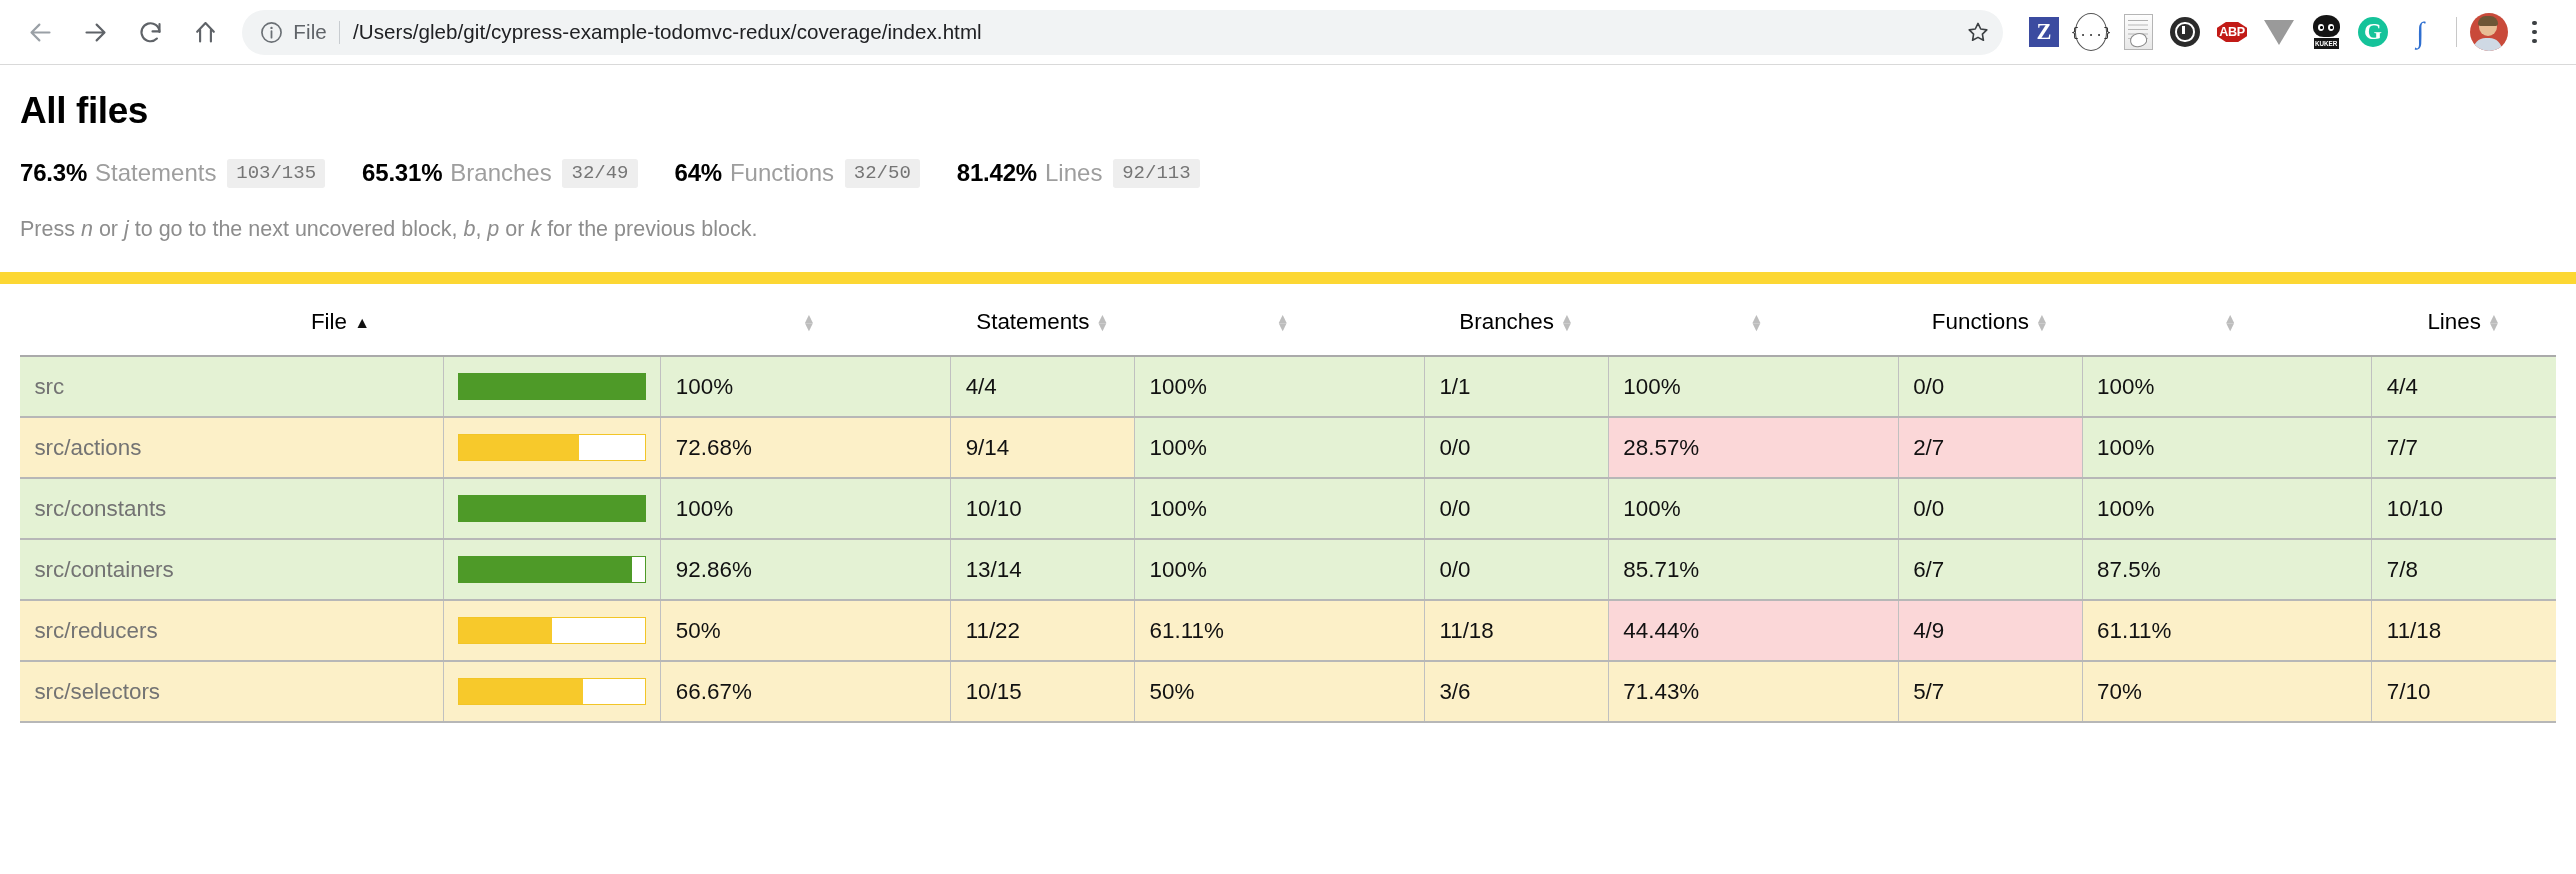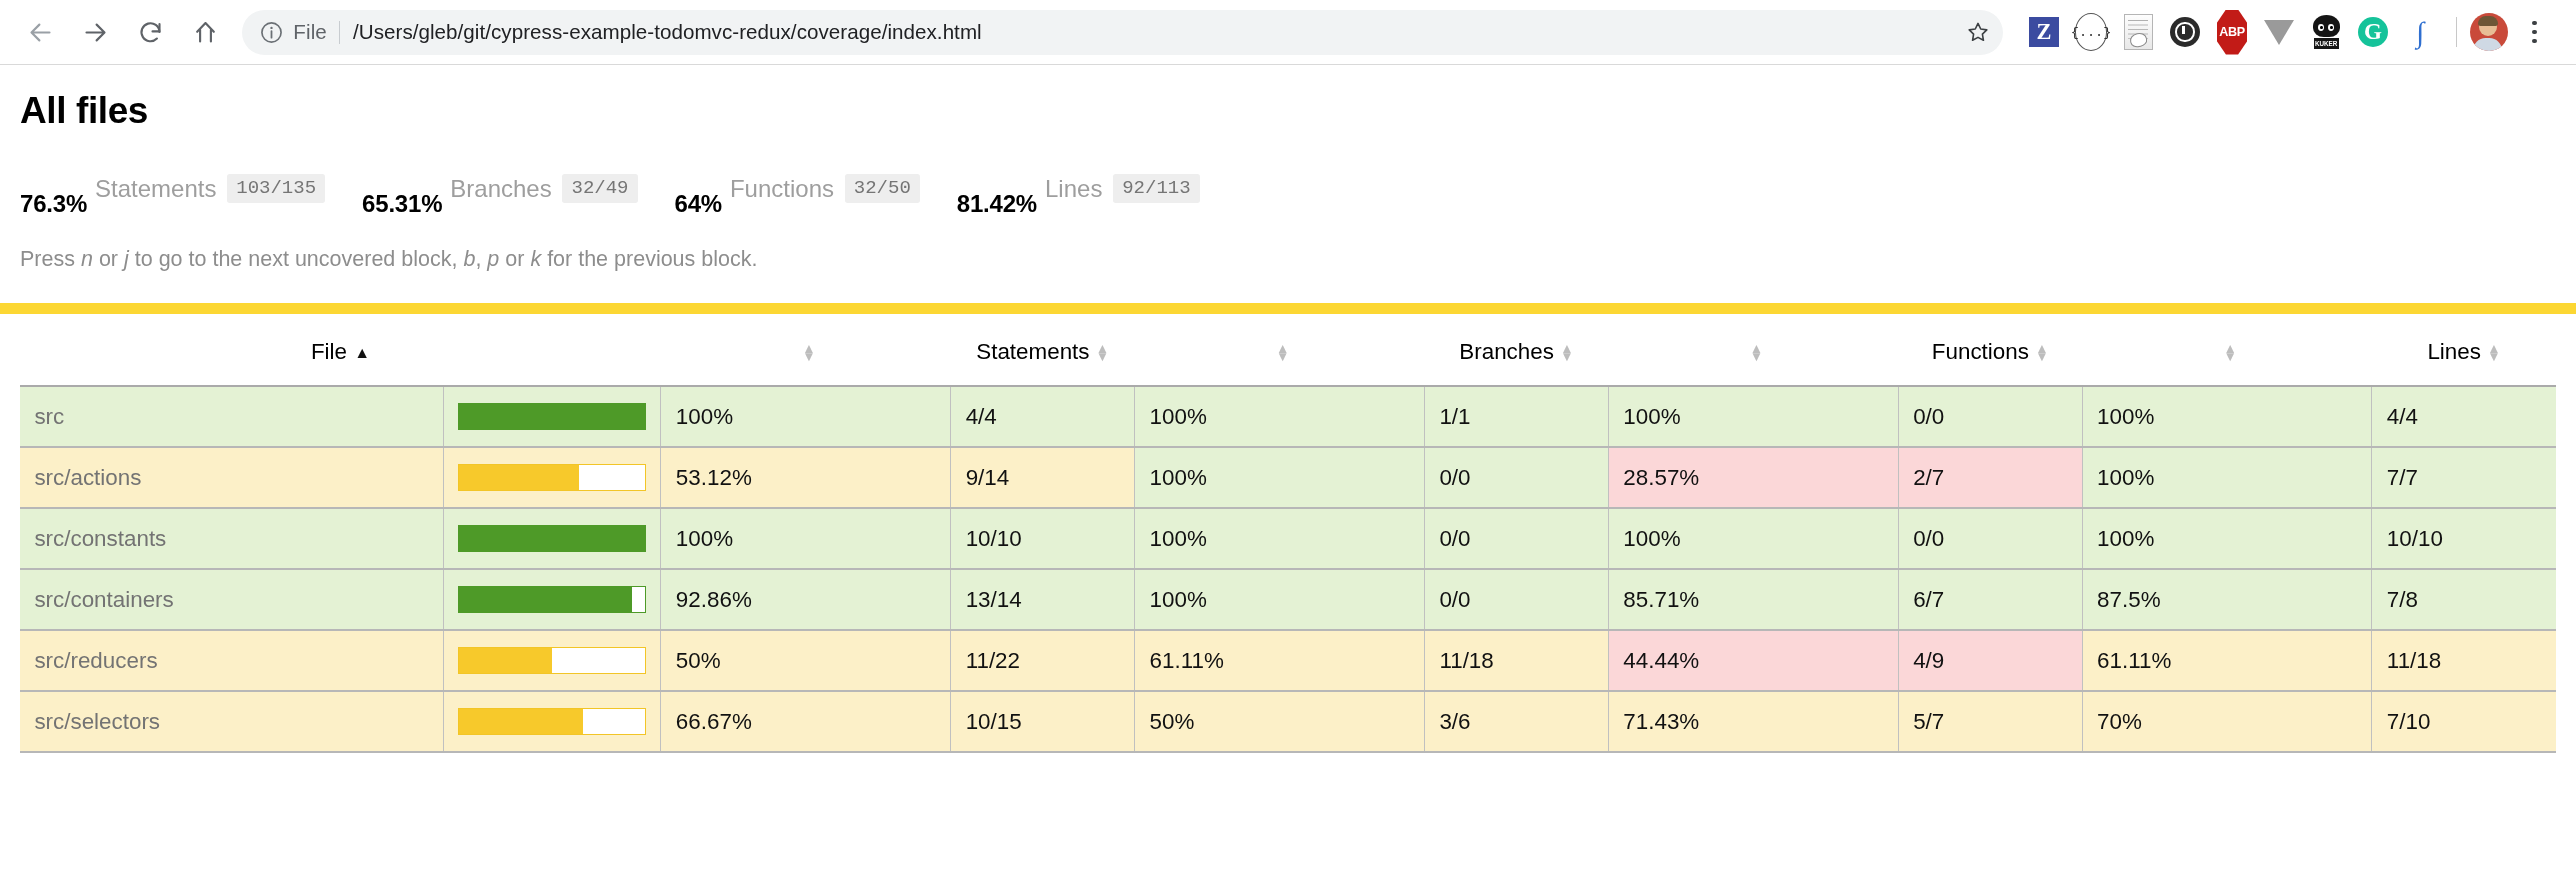--- a/index.html
+++ b/index.html
@@ -166,21 +166,21 @@
     border-radius: 50%;
     border: 2.2px solid #fff;
     position: relative;
   }
   .ext-1p-inner::after {
     content:"";
     position:absolute; left: 5px; top: 1.8px;
     width: 2.2px; height: 8px; background:#fff;
   }
   .ext-abp {
-    width: 30.5px; height: 45px;
+    width: 30.5px; height: 20px;
     background: #c21b17;
     color: #fff;
     font-size: 12.6px;
     font-weight: bold;
     display: flex; align-items:center; justify-content:center;
     clip-path: polygon(30% 0%, 70% 0%, 100% 30%, 100% 70%, 70% 100%, 30% 100%, 0% 70%, 0% 30%);
     letter-spacing: -0.3px;
   }
   .ext-vue {
     width: 0; height: 0;
@@ -305,21 +305,20 @@
     display: flex;
     align-items: center;
     margin-right: 37px;
     white-space: nowrap;
   }
   .sum-pct {
     font-size: 24px;
     font-weight: bold;
     color: #000;
     letter-spacing: -0.2px;
-    margin-top: 31px;
   }
   .sum-label {
     font-size: 24px;
     color: #9e9e9e;
     margin-left: 8px;
   }
   .sum-frac {
     font-size: 19px;
     color: #757575;
     background: #eeeeee;
@@ -592,21 +591,21 @@
           <td class="td-right high" style="border-right:none">4/4</td>
         </tr>
         <tr>
           <td class="file-cell medium">
        <a href="#">src/actions</a></td>
           <td class="pic-cell medium">
        <span class="bar-wrap b-medium">
          <span class="bar-fill" style="width:64.29%"></span>
        </span>
           </td>
-          <td class="td-right medium">53.12%</td>
+          <td class="td-right medium">72.68%</td>
           <td class="td-right medium">9/14</td>
           <td class="td-right high">100%</td>
           <td class="td-right high">0/0</td>
           <td class="td-right low">28.57%</td>
           <td class="td-right low">2/7</td>
           <td class="td-right high">100%</td>
           <td class="td-right high" style="border-right:none">7/7</td>
         </tr>
         <tr>
           <td class="file-cell high">

